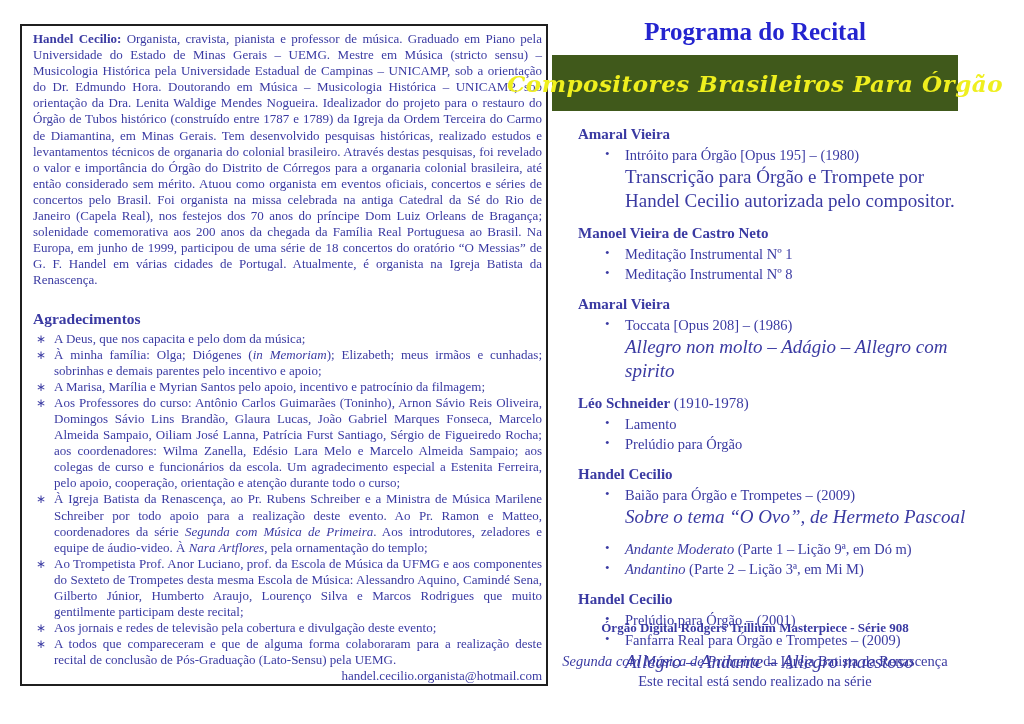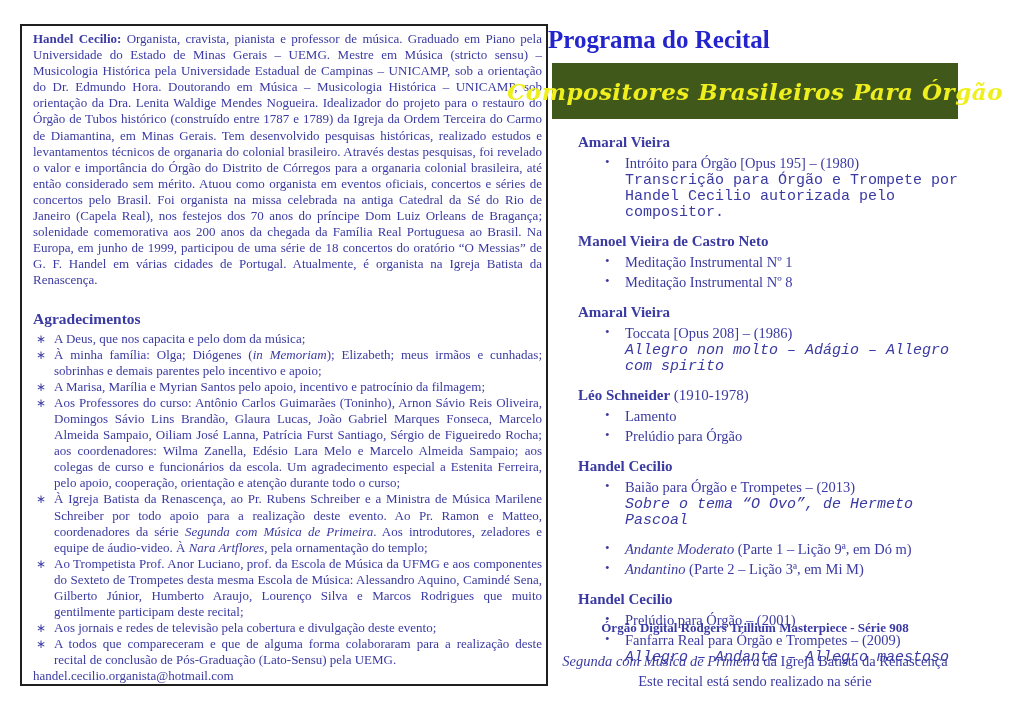--- a/index.html
+++ b/index.html
@@ -17,47 +17,47 @@
     padding:5px 4px 4px 11px;
     color:var(--body-text); font-size:13px; line-height:16.1px;
   }
   .bio { margin:0; text-align:justify; }
   .ack-title {
     margin:20px 0 3px 0; text-align:left;
     font-size:15.5px; font-weight:bold; line-height:19px;
   }
   .ack-item { position:relative; padding-left:21px; text-align:justify; }
   .ack-bullet { position:absolute; left:3px; top:0px; font-size:12px; }
-  .email { text-align:left; }
+  .email { text-align:right; }
 
   
   .right-col {
     position:absolute; left:540px; top:16px; width:430px;
     color:var(--body-text);
   }
   .title {
-    margin:8px; font-size:25px; line-height:31px;
+    margin:0; text-align:center; font-size:25px; line-height:31px;
     font-weight:600; color:var(--title-blue);
   }
   .banner {
     margin:8px 0 0 12px; width:406px; height:56px; box-sizing:border-box;
     background:var(--banner-bg);
     display:flex; align-items:center; justify-content:center;
   }
   .banner-text {
     font-family:"DejaVu Serif", serif; font-style:italic; font-weight:bold;
     font-size:23px; letter-spacing:0.5px; color:var(--banner-text);
     white-space:nowrap;
   }
   #program { margin-top:13px; padding-left:38px; }
   .section { margin-bottom:10px; }
   .composer { font-size:15px; line-height:21px; }
   .piece { position:relative; padding-left:47px; font-size:14.5px; line-height:20px; }
   .piece .dot { position:absolute; left:27px; top:-1px; font-size:13px; }
-  .sub { padding-left:47px; font-size:15px; line-height:16px;font-family:Liberation Mono, monospace; }
+  .sub { padding-left:47px; font-size:19px; line-height:24px; }
 
   .footer {
     position:absolute; left:540px; top:618px; width:430px;
     text-align:center; color:var(--body-text);
   }
   .organ { font-size:13px; font-weight:bold; line-height:20px; margin-bottom:13px; }
   .f-line { font-size:14.5px; line-height:20px; }
 </style>
 </head>
 <body>
@@ -101,21 +101,21 @@
           <div class="piece"><span class="dot">•</span><span><span>Toccata [Opus 208] – (1986)</span></span></div>
           <div class="sub"><span class="it">Allegro non molto – Adágio – Allegro com spirito</span></div>
         </div>
         <div class="section">
           <div class="composer"><span class="bold">Léo Schneider</span><span> (1910-1978)</span></div>
           <div class="piece"><span class="dot">•</span><span><span>Lamento</span></span></div>
           <div class="piece"><span class="dot">•</span><span><span>Prelúdio para Órgão</span></span></div>
         </div>
         <div class="section">
           <div class="composer"><span class="bold">Handel Cecilio</span></div>
-          <div class="piece"><span class="dot">•</span><span><span>Baião para Órgão e Trompetes – (2013)</span></span></div>
+          <div class="piece"><span class="dot">•</span><span><span>Baião para Órgão e Trompetes – (2009)</span></span></div>
           <div class="sub"><span class="it">Sobre o tema “O Ovo”, de Hermeto Pascoal</span></div>
         </div>
         <div class="section">
           <div class="piece"><span class="dot">•</span><span><span class="it">Andante Moderato</span><span> (Parte 1 – Lição 9ª, em  Dó m)</span></span></div>
           <div class="piece"><span class="dot">•</span><span><span class="it">Andantino</span><span> (Parte 2 – Lição 3ª, em Mi M)</span></span></div>
         </div>
         <div class="section">
           <div class="composer"><span class="bold">Handel Cecilio</span></div>
           <div class="piece"><span class="dot">•</span><span><span>Prelúdio para Órgão – (2001)</span></span></div>
           <div class="piece"><span class="dot">•</span><span><span>Fanfarra Real para Órgão e Trompetes – (2009)</span></span></div>

